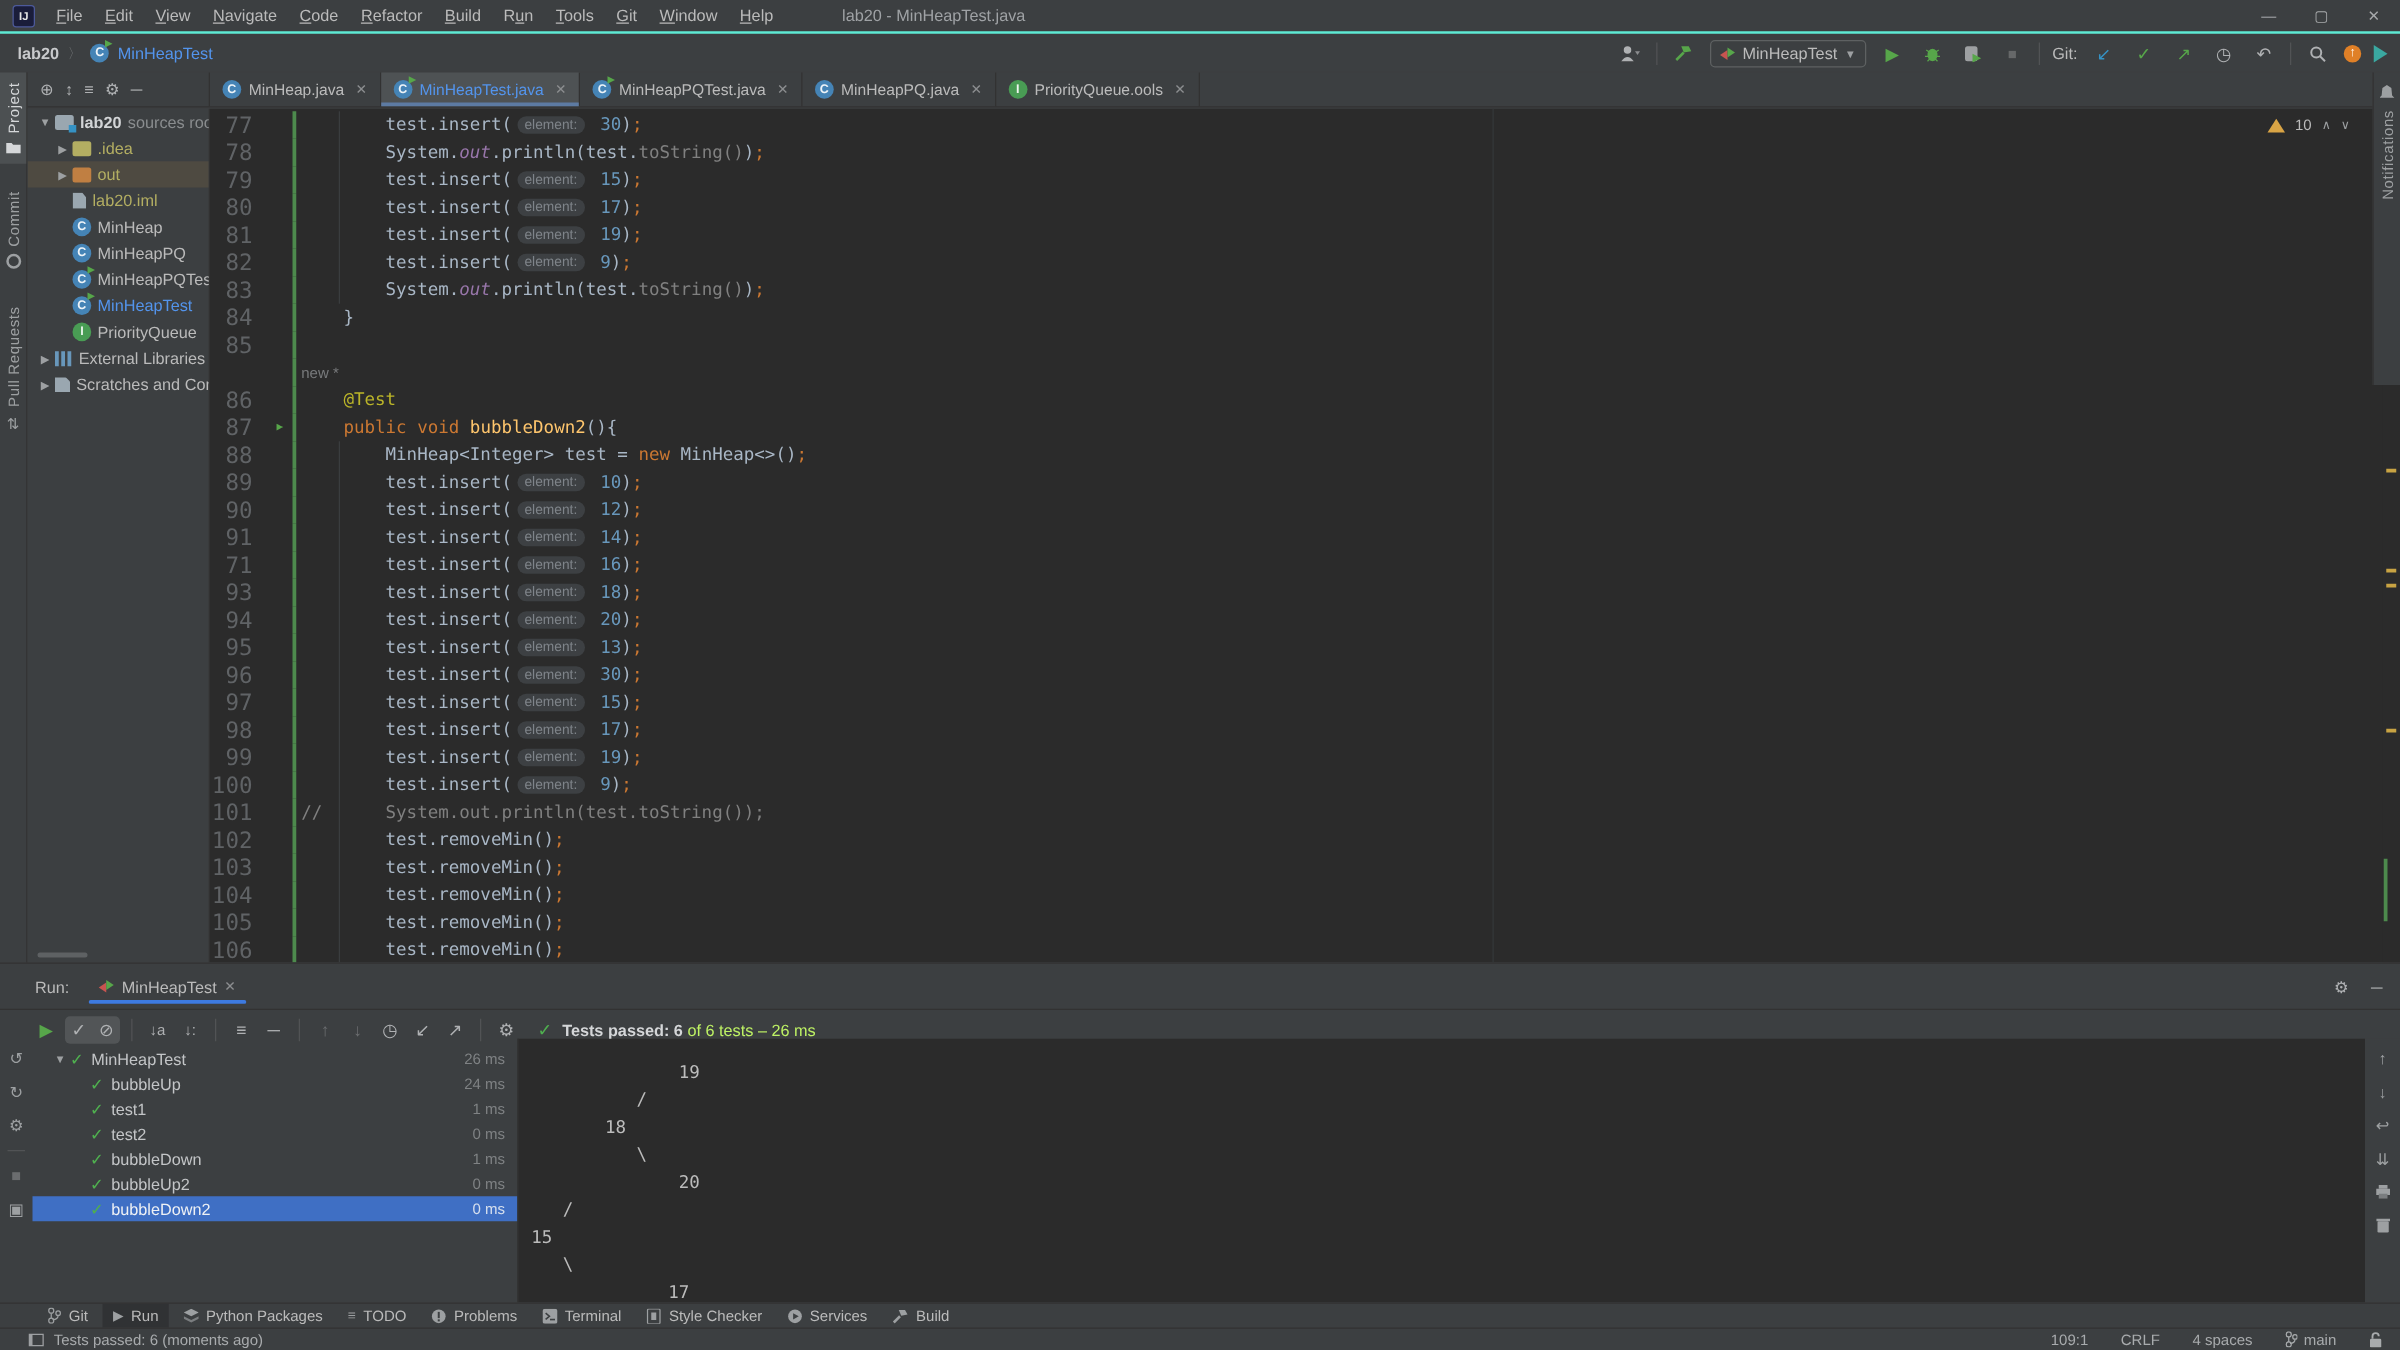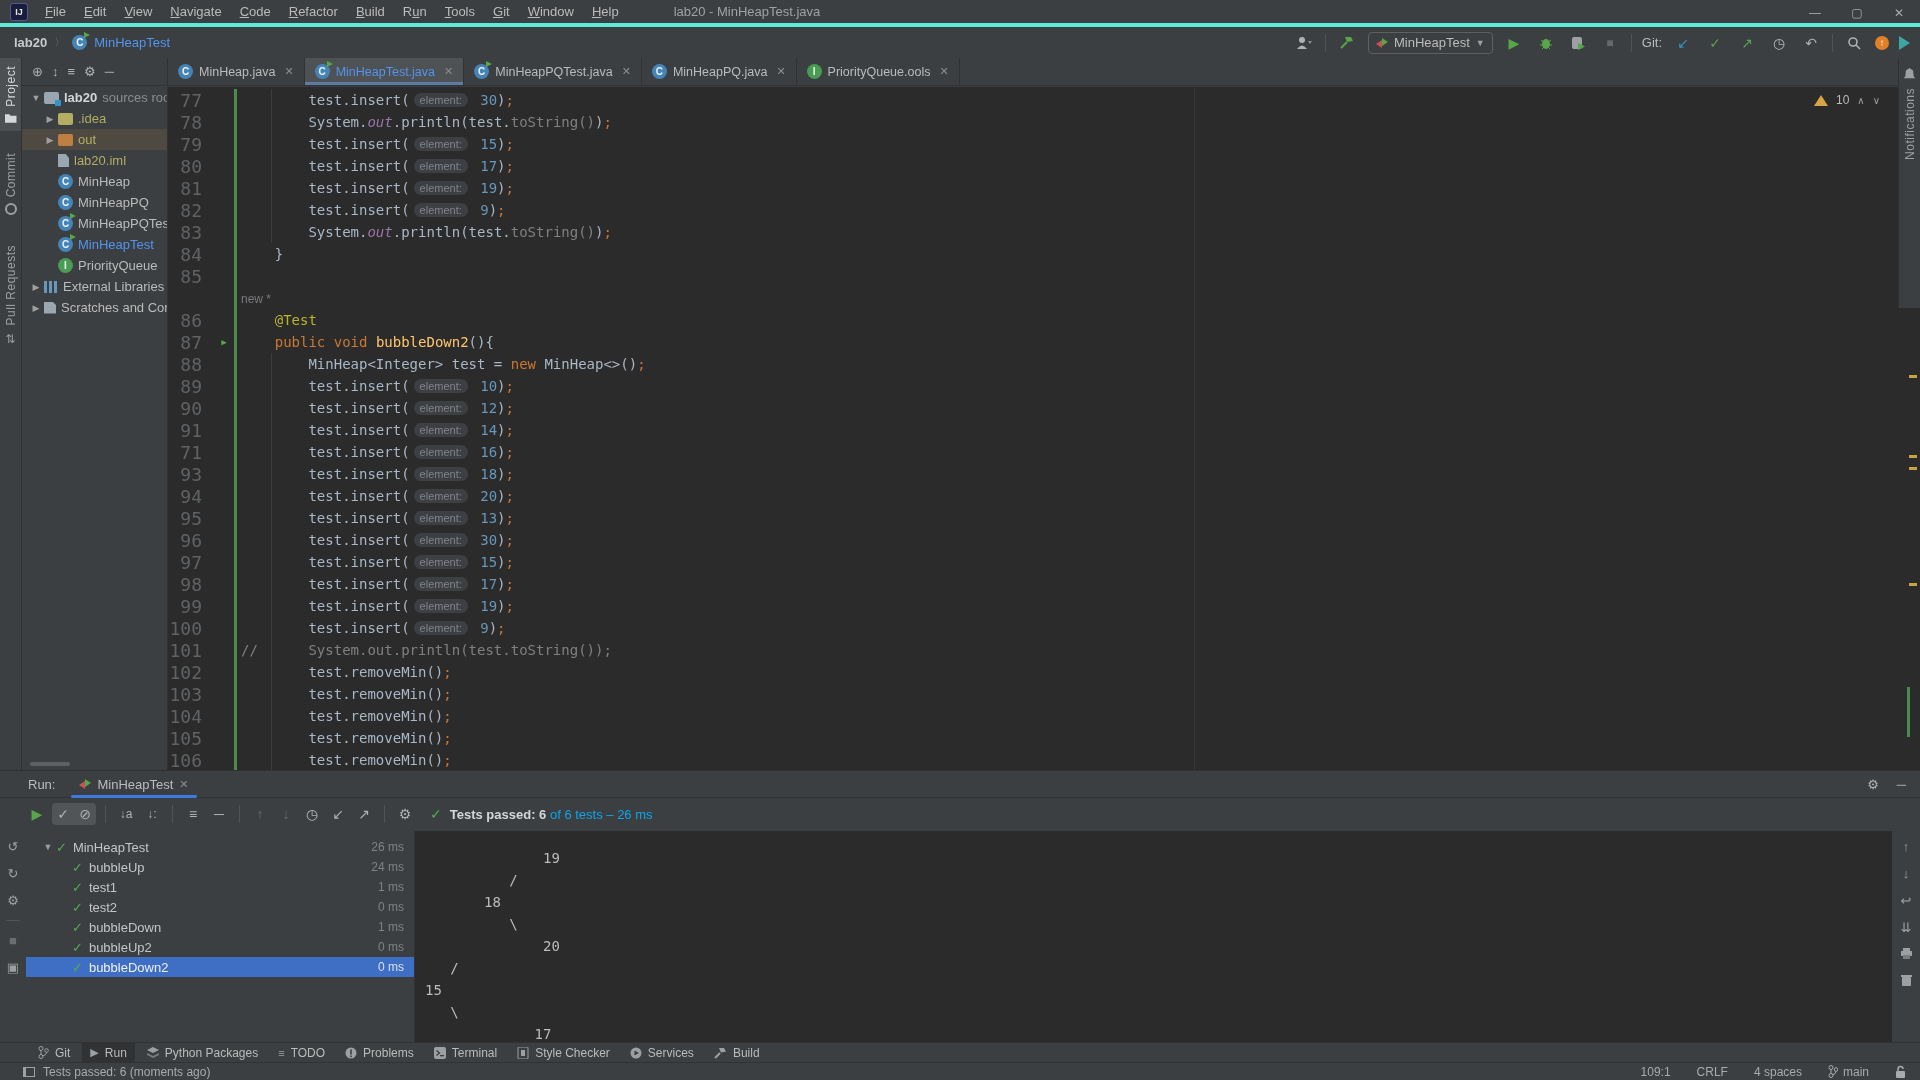--- a/index.html
+++ b/index.html
@@ -1,21 +1,21 @@
 <!DOCTYPE html>
 <html><head>
 <meta charset="utf-8">
 <style>
   *{margin:0;padding:0;box-sizing:border-box;}
   html,body{width:1920px;height:1080px;overflow:hidden;background:#2b2b2b;}
   body{font-family:"Liberation Sans",sans-serif;color:#bbbbbb;font-size:13px;-webkit-font-smoothing:antialiased;}
   .ide{position:absolute;inset:0;background:#3c3f41;}
   u{text-decoration:underline;}
   
-  .menubar{position:absolute;left:0;top:0;width:1920px;height:27px;background:#3c3f41;border-bottom:4px solid #5eead4;display:flex;align-items:center;}
+  .menubar{position:absolute;left:0;top:0;width:1920px;height:27px;background:#3c3f41;border-bottom:2px solid #5eead4;display:flex;align-items:center;}
   .logo{width:18px;height:18px;margin:0 8px 0 10px;background:#1a1d3a;border:1px solid #4d5a9a;border-radius:3px;color:#e6e6e6;font-size:9px;font-weight:bold;display:flex;align-items:center;justify-content:center;}
   .menu-item{padding:0 9px;height:27px;line-height:27px;color:#bbbbbb;cursor:default;}
   .wtitle{margin-left:34px;color:#9fa2a5;padding-left:12px;}
   .winctl{position:absolute;right:0;top:0;height:27px;display:flex;}
   .winctl span{width:42px;text-align:center;line-height:27px;color:#a7a9ab;font-size:12px;}
   
   .navbar{position:absolute;left:0;top:28px;width:1920px;height:29px;background:#3c3f41;display:flex;align-items:center;}
   .crumb{display:flex;align-items:center;margin-left:14px;gap:7px;}
   .crumb .sep{color:#6e7173;font-size:11px;}
   .crumb .proj{color:#c8cacc;font-weight:bold;}
@@ -92,33 +92,33 @@
   .iguide{position:absolute;width:1px;background:#3a3d3f;left:103px;}
   .wguide{position:absolute;left:1026px;top:0;bottom:0;width:1px;background:#35383a;}
   .inspect{position:absolute;right:40px;top:6px;display:flex;align-items:center;gap:8px;font-size:12px;color:#bbbbbb;}
   .warn-tri{width:0;height:0;border-left:7px solid transparent;border-right:7px solid transparent;border-bottom:11px solid #d9a445;}
   .chev-s{color:#9da0a2;font-size:10px;}
   .stripe{position:absolute;right:0;top:0;bottom:0;width:14px;background:#2b2b2b;}
   .smark{position:absolute;right:3px;width:8px;height:3px;background:#c8a343;}
   .smark.g{background:#4d8a4d;width:3px;right:10px;}
   
   .runpanel{position:absolute;left:0;top:770px;width:1920px;height:272px;background:#3c3f41;border-top:1px solid #323232;}
-  .runhdr{height:27px;display:flex;align-items:center;border-bottom:1px solid #323232;}
+  .runhdr{height:37px;display:flex;align-items:center;border-bottom:1px solid #323232;}
   .runhdr .rlbl{margin-left:28px;color:#bbbbbb;}
   .runtab{display:flex;align-items:center;gap:6px;margin-left:16px;height:27px;padding:0 8px;position:relative;}
   .runtab:after{content:"";position:absolute;left:0;right:0;bottom:0;height:3px;background:#3d7ae0;border-radius:2px;}
   .runhdr .hico{position:absolute;right:14px;display:flex;gap:18px;color:#afb1b3;}
   .runtools{height:32px;display:flex;align-items:center;padding-left:26px;gap:4px;position:relative;}
   .tgroup{display:flex;background:#525557;border-radius:4px;}
   .rdiv{width:1px;height:18px;background:#515355;margin:0 5px;}
   .dis{color:#6b6d6f;}
   .runstatus{position:absolute;left:430px;display:flex;align-items:center;gap:8px;font-size:13px;}
   .runstatus .ok{color:#4faf4f;font-size:14px;}
   .runstatus b{color:#d4d6d8;font-weight:bold;}
-  .runstatus .rest{color:#0ea5e9;}
+  .runstatus .rest{color:#bef264;}
   .runbody{position:absolute;left:0;top:60px;bottom:0;right:0;display:flex;}
   .runleft{width:26px;display:flex;flex-direction:column;align-items:center;gap:12px;padding-top:8px;color:#9da0a2;font-size:13px;border-right:0;}
   .ttree{width:388px;padding-top:6px;}
   .ttr{height:20px;display:flex;align-items:center;font-size:13px;color:#c3c5c7;padding-right:10px;}
   .ttr .chev{width:16px;text-align:center;font-size:9px;color:#9da0a2;flex:none;}
   .ttr .ok{color:#4faf4f;margin-right:6px;font-size:13px;}
   .ttr .tm{margin-left:auto;color:#7f8284;font-size:12px;}
   .ttr.sel{background:#3f6fc4;color:#eef1f5;}
   .ttr.sel .tm{color:#d7e0ee;}
   .console{flex:1;background:#2b2b2b;border-left:1px solid #323232;padding:16px 0 0 10px;overflow:hidden;}

